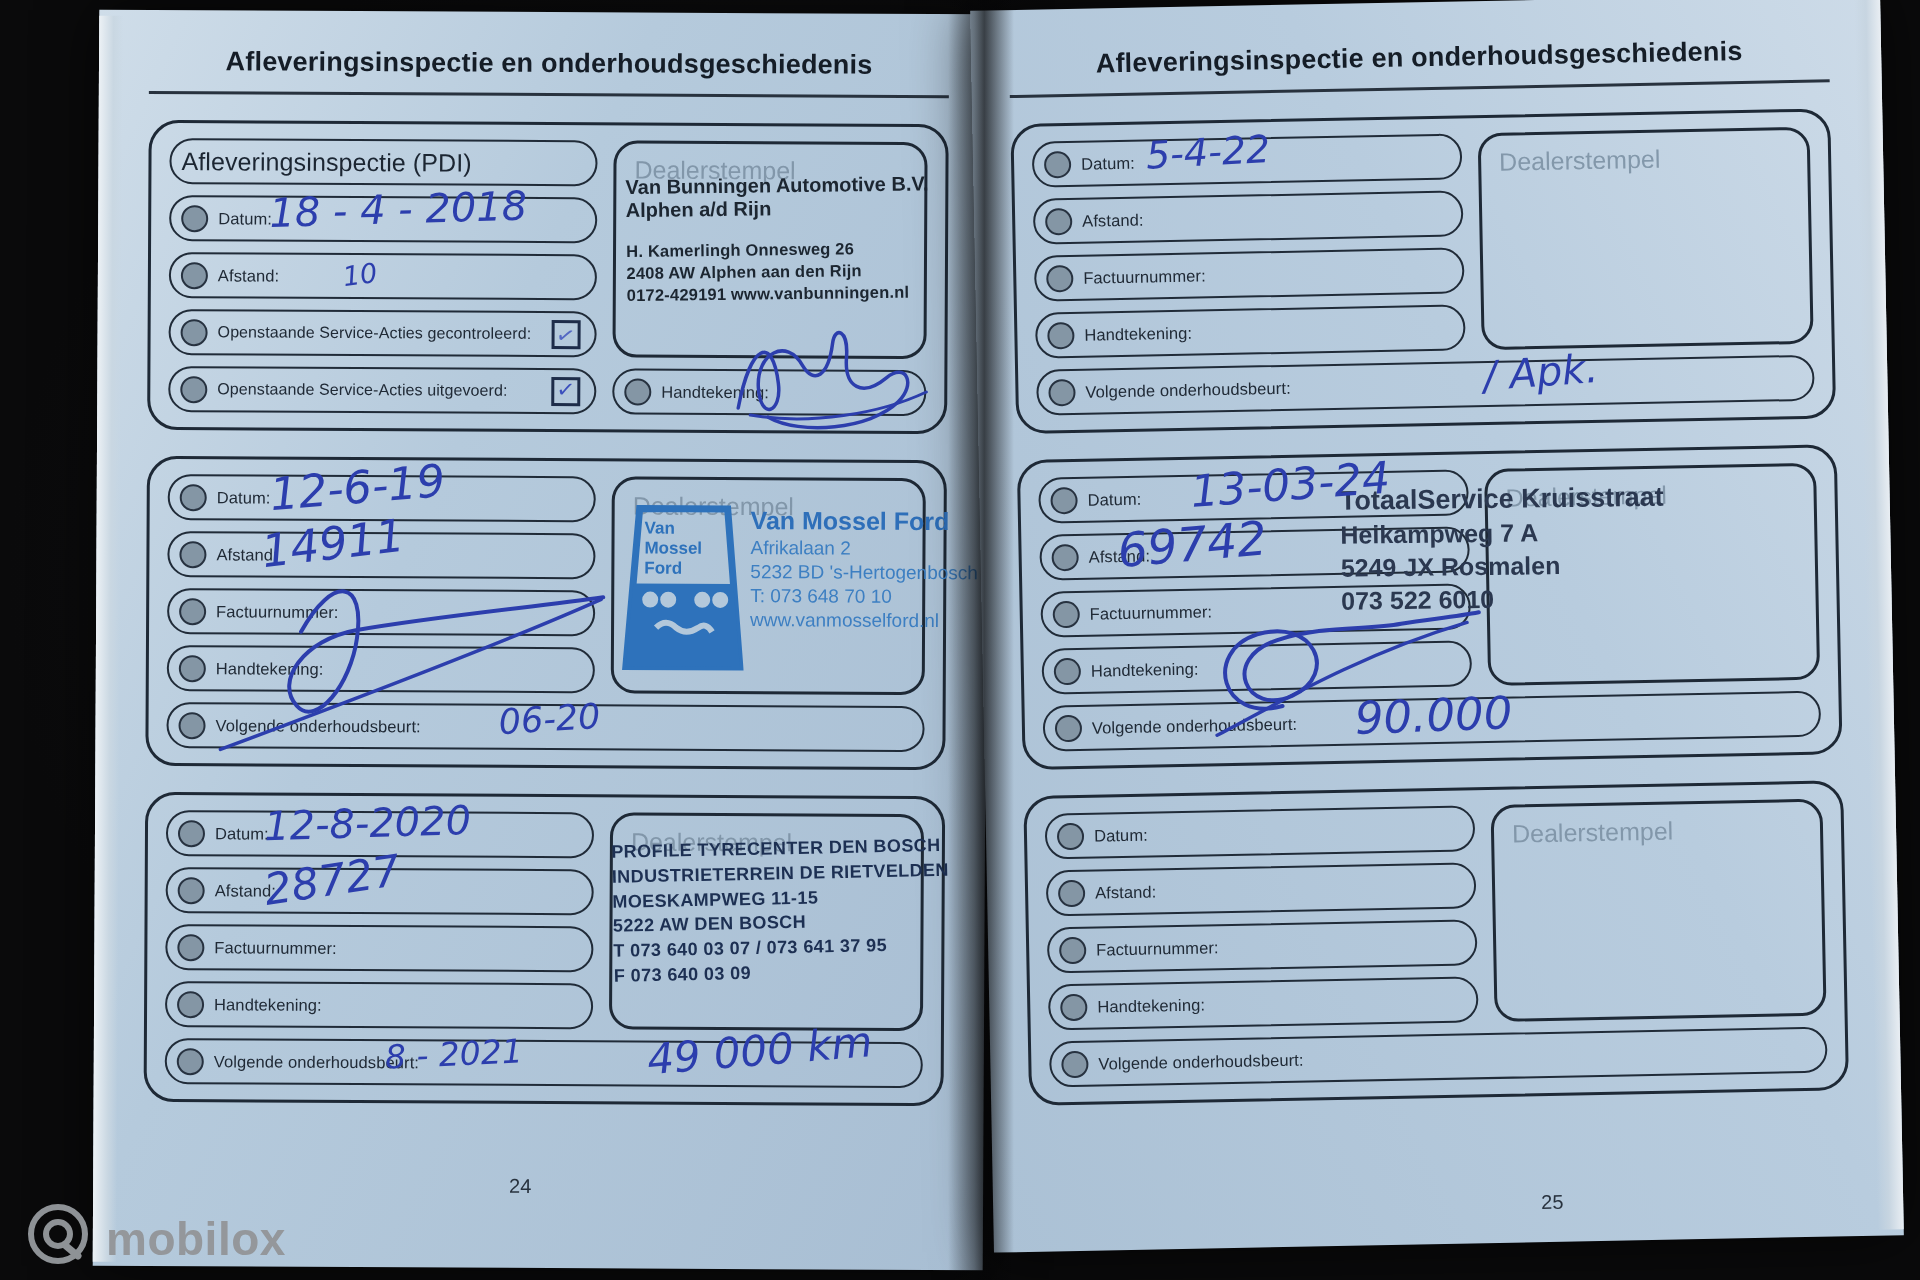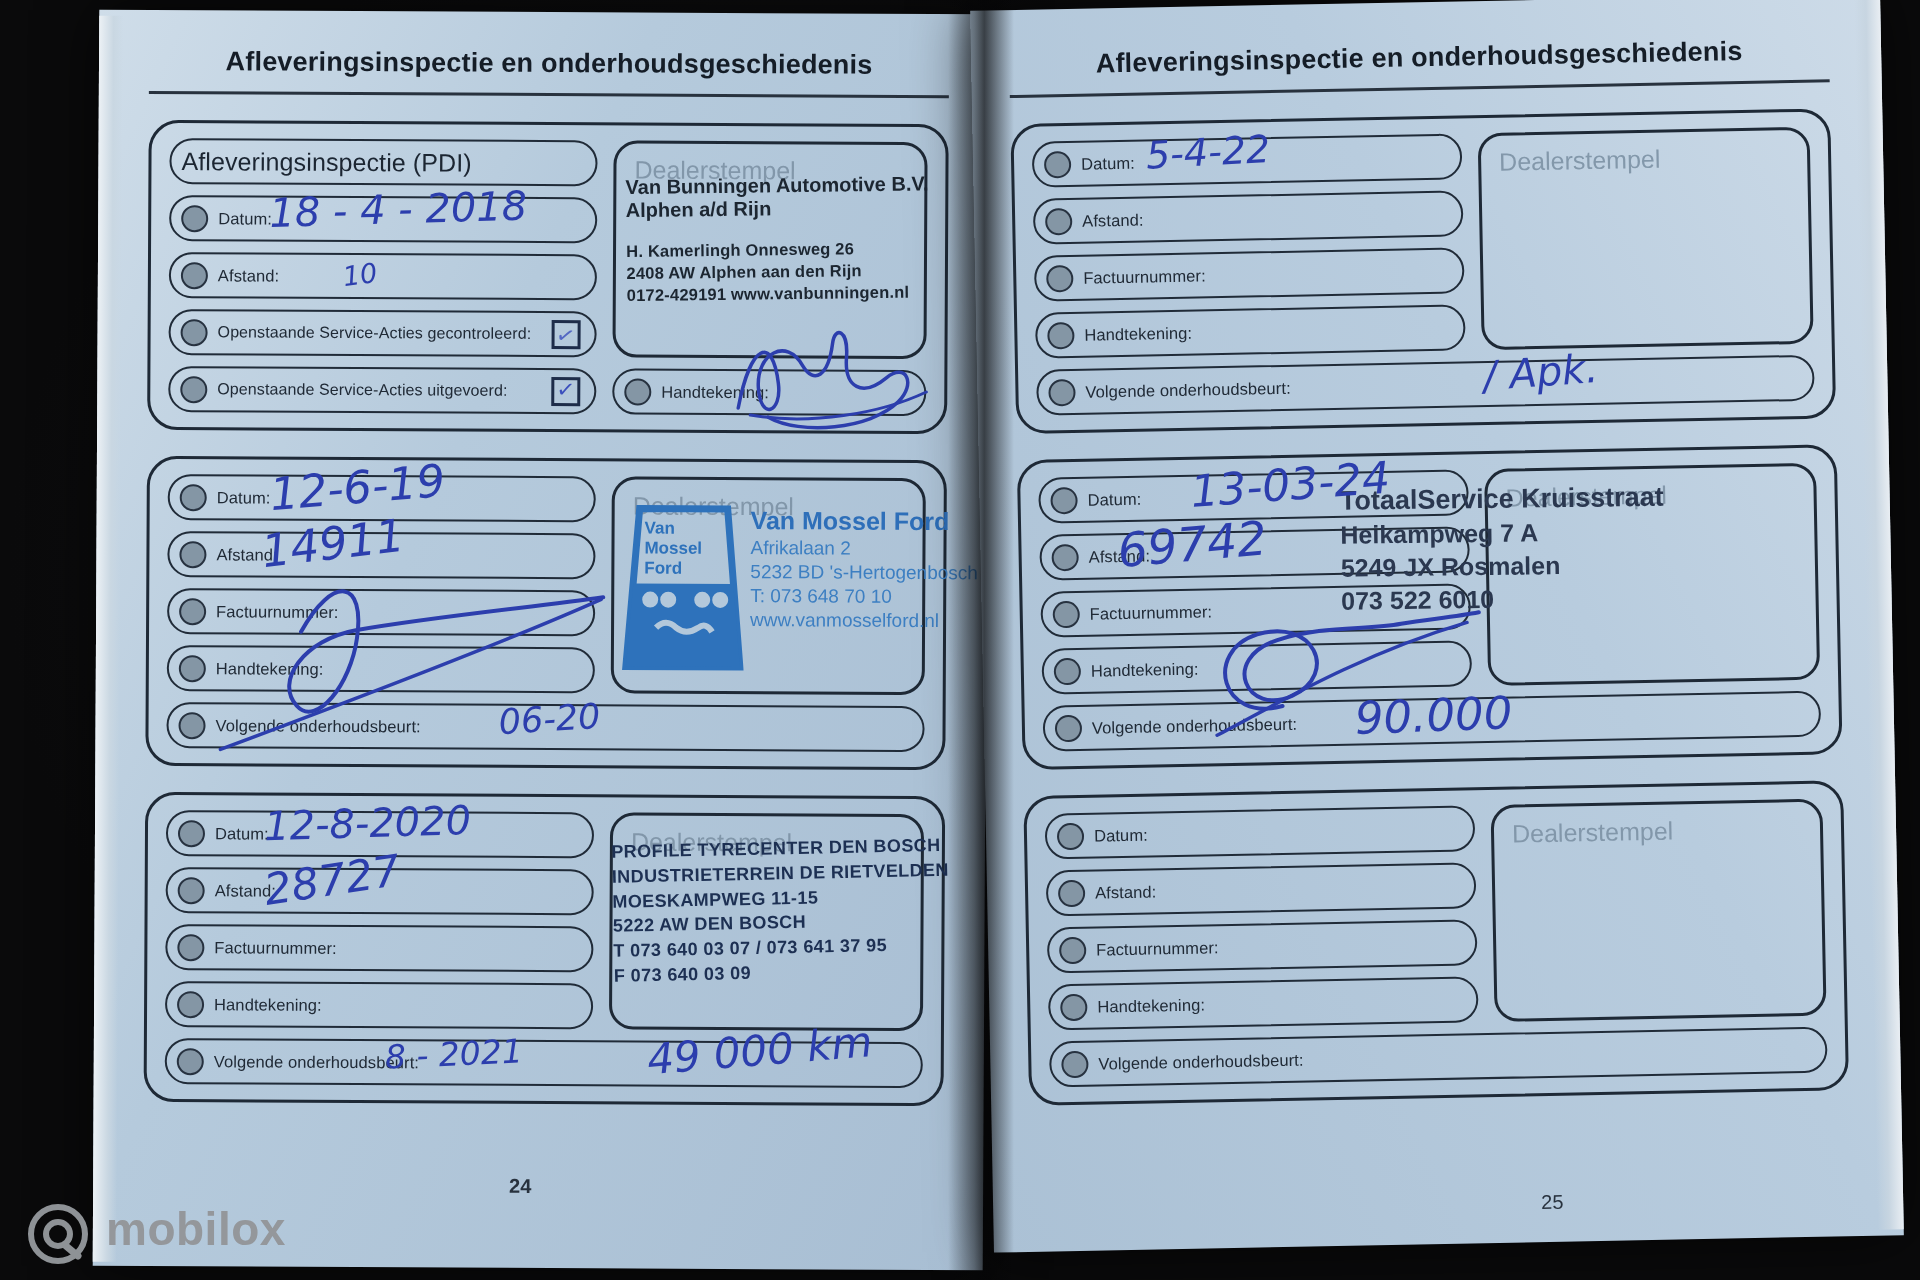--- a/index.html
+++ b/index.html
@@ -91,24 +91,24 @@
 
   .pf-stamp{left:0px;top:20px;transform:rotate(-1.5deg);color:#1d3053;font-weight:bold;
             font-size:18px;line-height:1.38;letter-spacing:.4px;}
 
   .ts-stamp{left:-148px;top:12px;color:#2b3850;font-weight:600;transform:rotate(.4deg);}
   .ts-name{font-size:27px;}
   .ts-line{font-size:25px;margin-top:4px;}
 
   
   .pageno{position:absolute;font-size:20px;color:#28323e;z-index:2;}
-  .pageno-left{left:416px;bottom:70px;font-weight:bold;}
+  .pageno-left{left:416px;bottom:70px;}
   .pageno-right{left:548px;bottom:28px;}
 
-  .watermark{position:absolute;left:26px;top:1202px;display:flex;align-items:flex-start;gap:16px;z-index:7;}
+  .watermark{position:absolute;left:26px;top:1202px;display:flex;align-items:flex-end;gap:16px;z-index:7;}
   .wm-text{font-size:46px;font-weight:bold;color:#94979b;letter-spacing:.5px;}
 </style>
 </head>
 <body>
 
 <div class="book">
 
   <div class="page page-left">
     <div class="page-inner">
       <div class="page-header">

